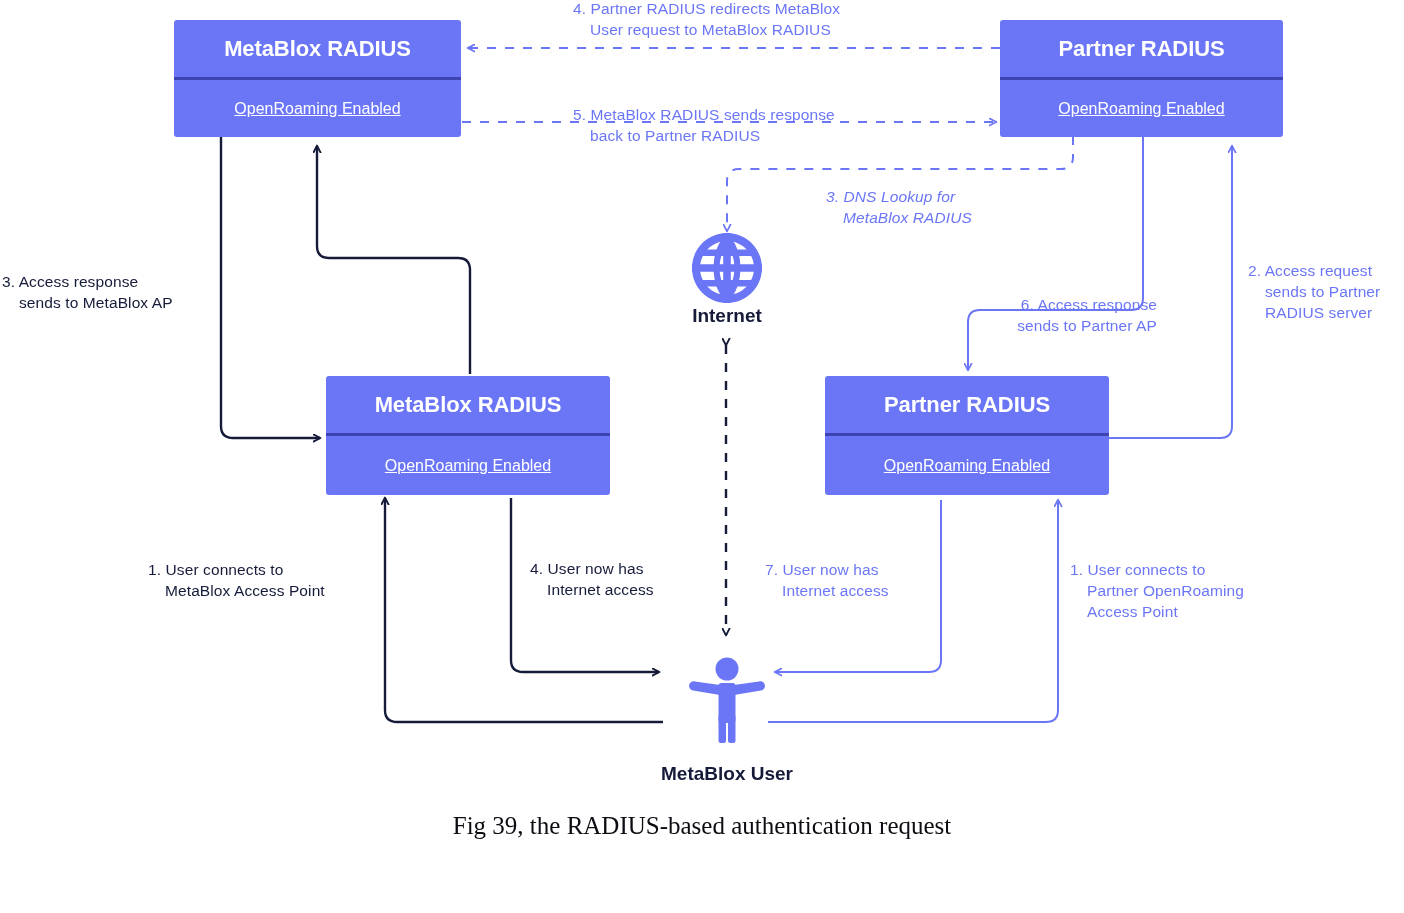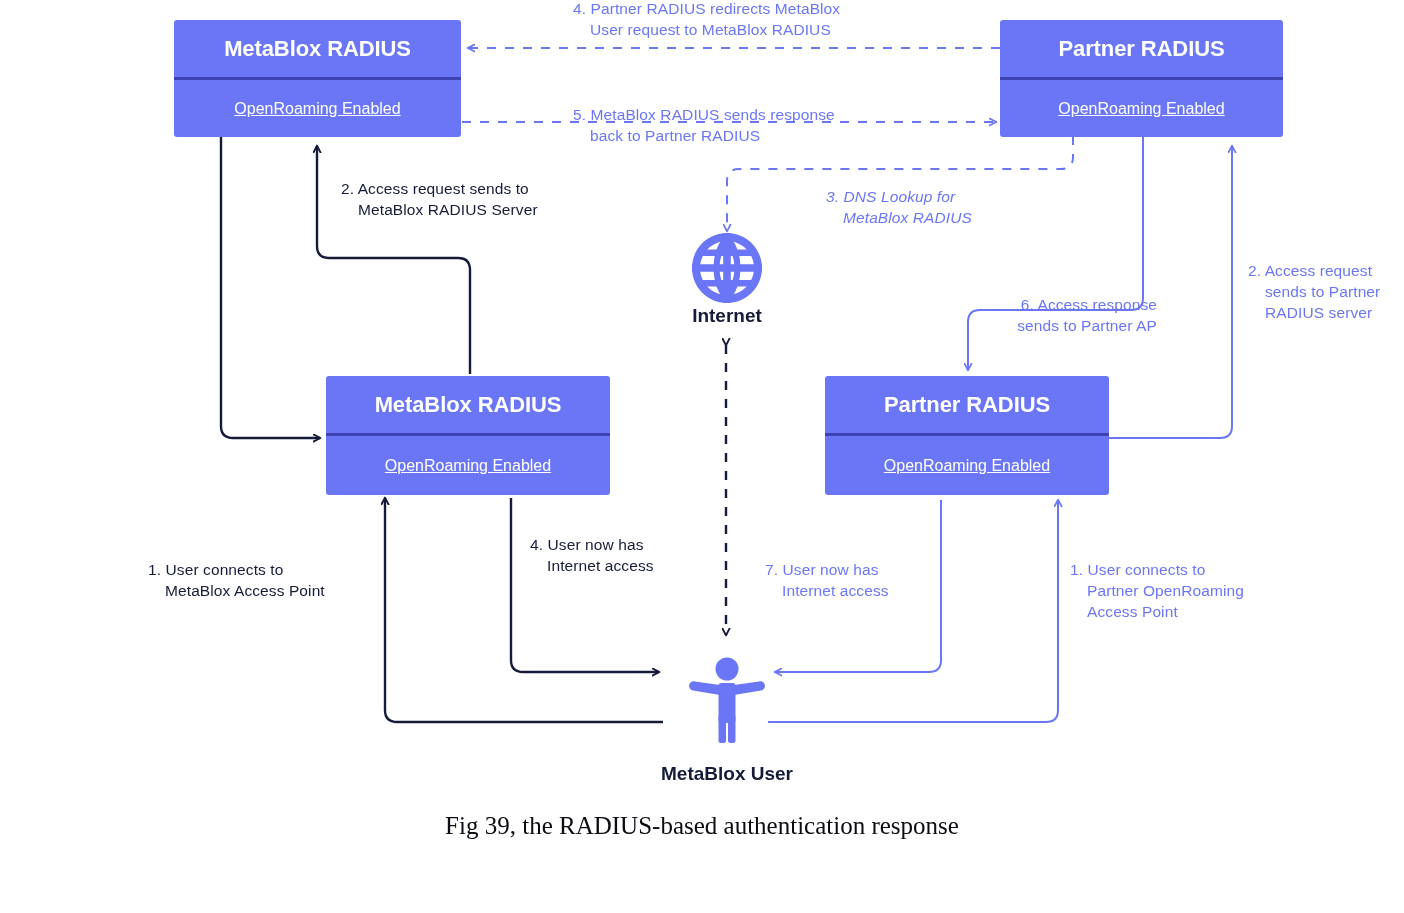--- a/index.html
+++ b/index.html
@@ -191,42 +191,42 @@
     </svg>
   </div>
   <div class="icon-caption" style="left:627px; top:763px; width:200px;">MetaBlox User</div>
 
   <div class="wire-label blue hang" style="left:573px; top:-2px; width:330px;">4. Partner RADIUS redirects MetaBlox
 User request to MetaBlox RADIUS</div>
 
   <div class="wire-label blue hang" style="left:573px; top:76px; width:330px;margin-top:28px;">5. MetaBlox RADIUS sends response
 back to Partner RADIUS</div>
 
-  <div class="wire-label dark hang" style="left:341px; top:178px; width:280px;">2. Access request sends to
-MetaBlox RADIUS Server</div>
-
+
+  <div class="wire-label dark hang" style="left:2px; top:271px; width:240px;">3. Access response
+sends to MetaBlox AP</div>
 
   <div class="wire-label blue hang" style="left:826px; top:186px; width:220px;font-style:italic;">3. DNS Lookup for
 MetaBlox RADIUS</div>
 
   <div class="wire-label blue hang right" style="left:886px; top:259px; width:254px;">6. Access response
 sends to Partner AP</div>
 
   <div class="wire-label blue hang" style="left:1248px; top:260px; width:200px;">2. Access request
 sends to Partner
 RADIUS server</div>
 
   <div class="wire-label dark hang" style="left:148px; top:559px; width:260px;">1. User connects to
 MetaBlox Access Point</div>
 
-  <div class="wire-label dark hang" style="left:530px; top:534px; width:220px;">4. User now has
+  <div class="wire-label dark hang" style="left:530px; top:558px; width:220px;">4. User now has
 Internet access</div>
 
   <div class="wire-label blue hang" style="left:765px; top:559px; width:220px;">7. User now has
 Internet access</div>
 
   <div class="wire-label blue hang" style="left:1070px; top:559px; width:230px;">1. User connects to
 Partner OpenRoaming
 Access Point</div>
 
-  <div class="fig-caption">Fig 39, the RADIUS-based authentication response</div>
+  <div class="fig-caption">Fig 39, the RADIUS-based authentication request</div>
 
 </div>
 
 </body></html>

